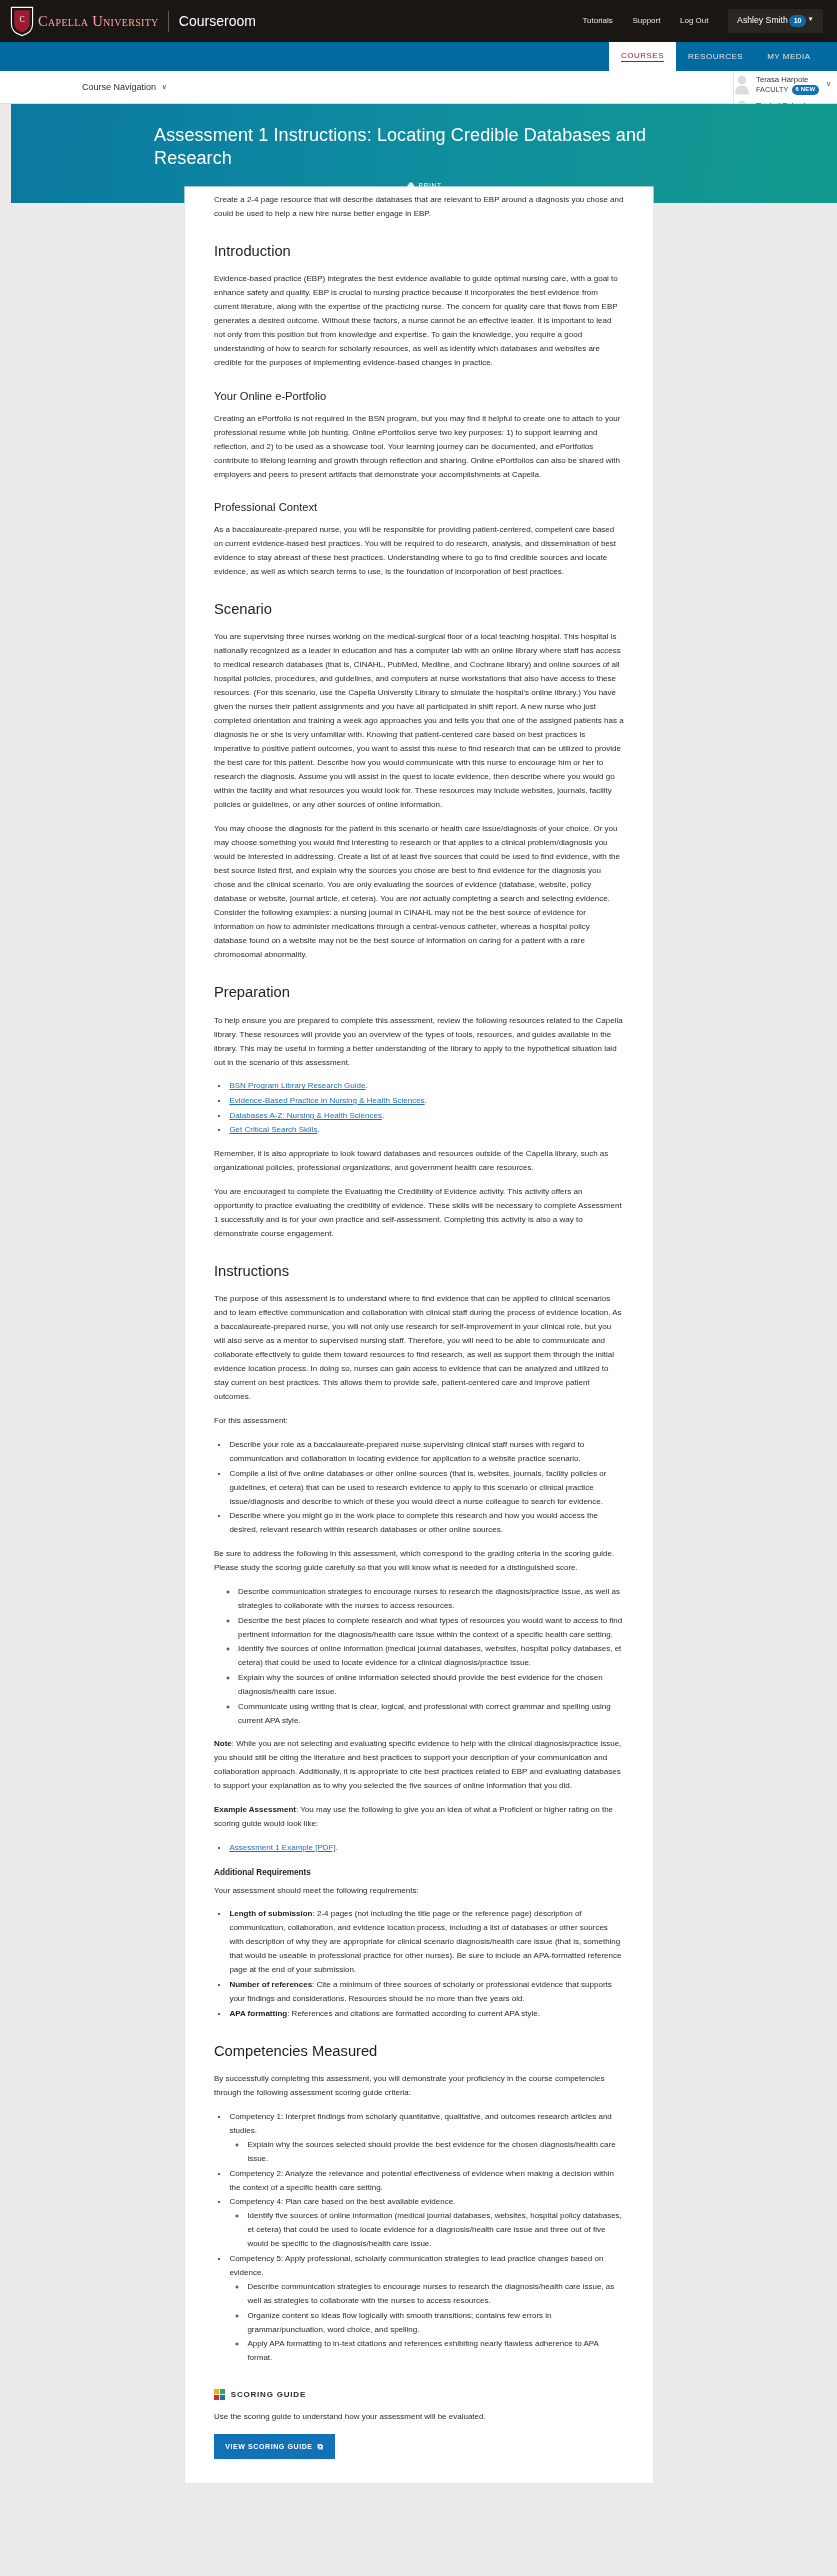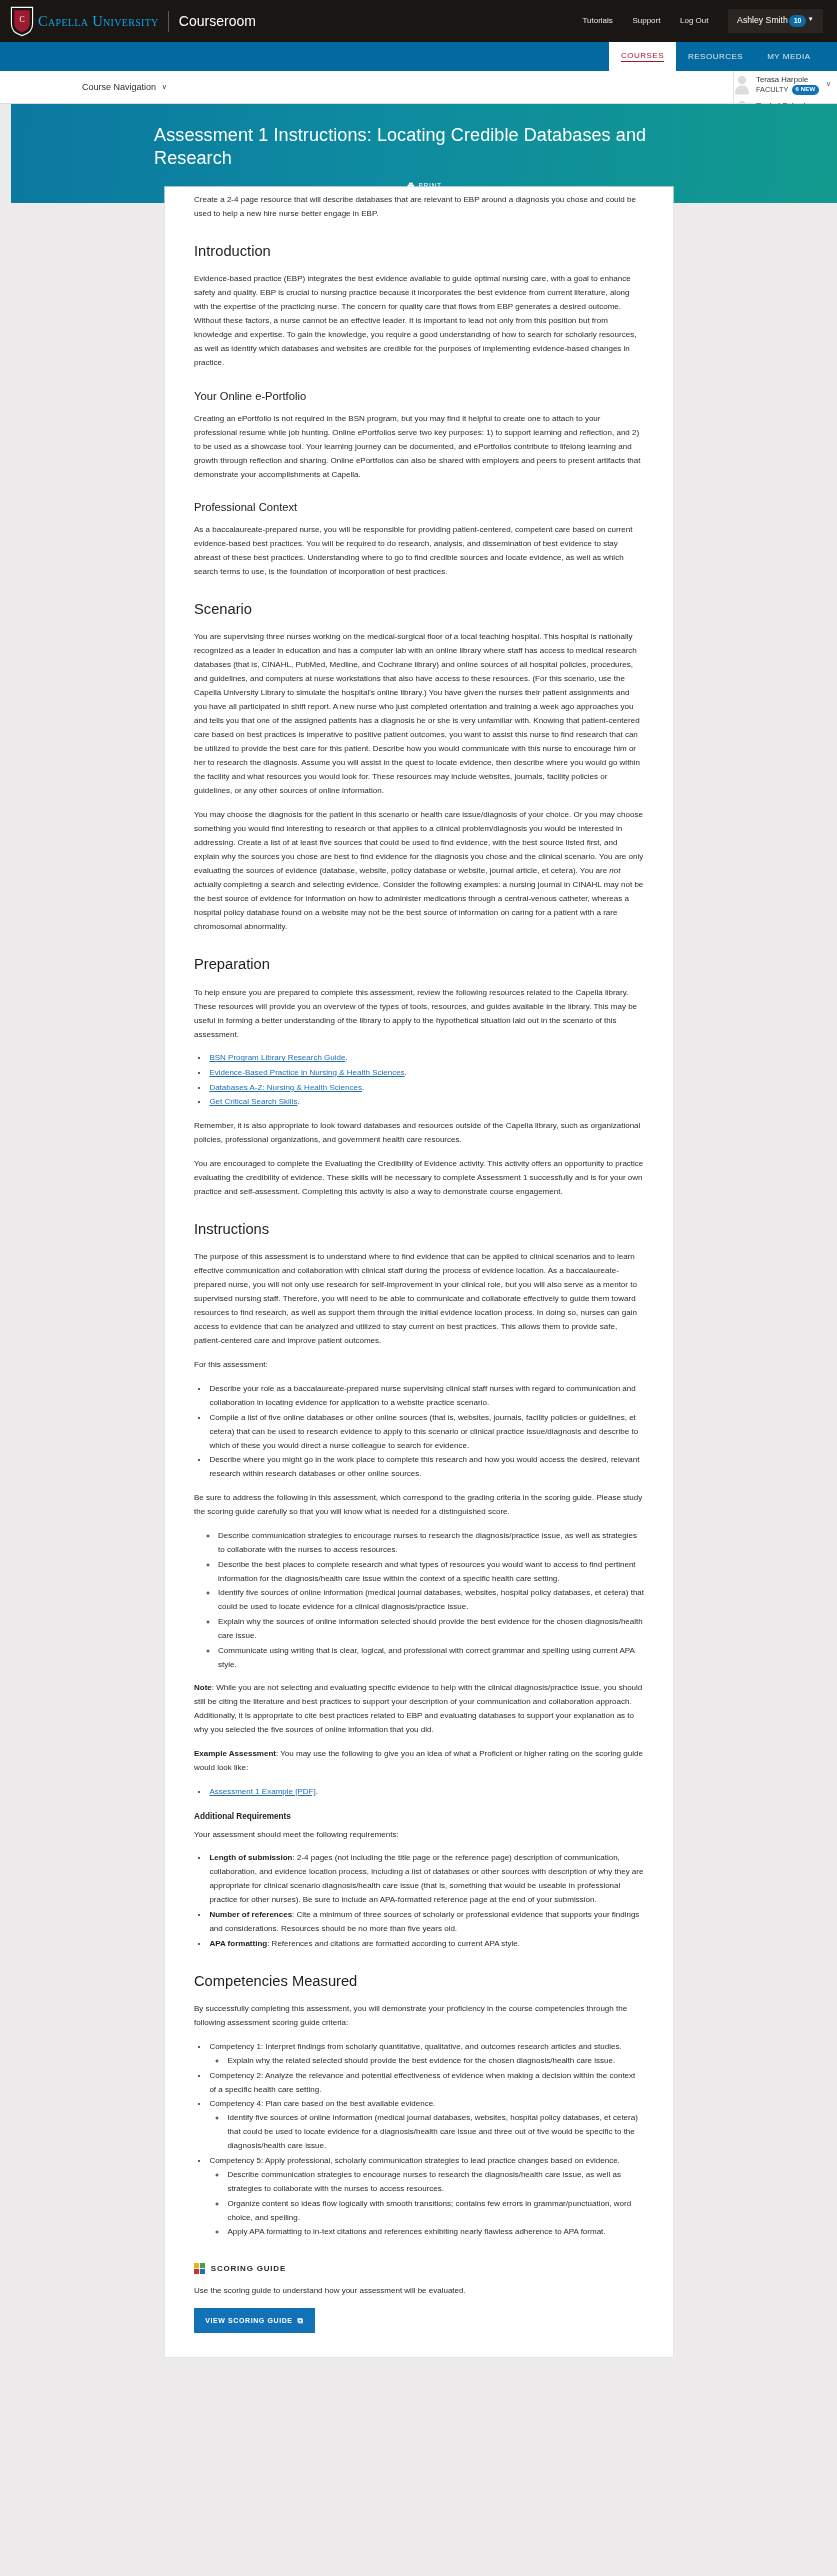--- a/index.html
+++ b/index.html
@@ -20,21 +20,21 @@
     align-items:center;
     padding:0 15.4px 0 9.8px;
     position:relative;
   }
   .brand{ display:flex; align-items:center; gap:0; }
   .crest{
     width:24px; height:31px;
     display:block;
   }
   .brand-name{
-    color:#0ea5e9;
+    color:#fca5a5;
     font-size:14.7px;
     letter-spacing:0.3px;
     font-family:"Liberation Serif", serif;
     font-variant:small-caps;
     margin-left:4.2px;
     white-space:nowrap;
   }
   .brand-divider{
     width:0.7px; height:21px; background:#5d5954; margin:0 9.8px;
   }
@@ -135,21 +135,21 @@
   }
   .print-btn{
     display:flex; align-items:center; gap:3.5px;
     color:#ffffff; font-size:6.6px; letter-spacing:0.7px;
     text-decoration:none; text-transform:uppercase;
   }
 
   
   .stage{ background:#eceaea; padding-bottom:28px; }
   .card{
-    width:508px; margin:0 auto; background:#ffffff;
+    width:468px; margin:0 auto; background:#ffffff;
     padding:5.6px 29px 24px 29px;
     margin-top:-15.4px;
     position:relative;
     box-shadow:0 0 0 0.7px #e4e4e4;
   }
   .card p{
     font-size:8px; line-height:1.75; color:#2b2b2b; margin:0 0 9.8px 0;
     text-align:left;
   }
   .lead{ margin-top:11.2px; }
@@ -361,21 +361,21 @@
     <li><strong>Number of references</strong><span>: Cite a minimum of three sources of scholarly or professional evidence that supports your findings and considerations. Resources should be no more than five years old.</span></li>
     <li><strong>APA formatting</strong><span>: References and citations are formatted according to current APA style.</span></li>
   </ul>
 
   <h2 class="sec">Competencies Measured</h2>
   <p>By successfully completing this assessment, you will demonstrate your proficiency in the course competencies through the following assessment scoring guide criteria:</p>
   <ul>
     <li>
       <span>Competency 1: Interpret findings from scholarly quantitative, qualitative, and outcomes research articles and studies.</span>
       <ul class="nested">
-        <li>Explain why the related selected should provide the best evidence for the chosen diagnosis/health care issue.</li>
+        <li>Explain why the sources selected should provide the best evidence for the chosen diagnosis/health care issue.</li>
       </ul>
     </li>
     <li>
       <span>Competency 2: Analyze the relevance and potential effectiveness of evidence when making a decision within the context of a specific health care setting.</span>
     </li>
     <li>
       <span>Competency 4: Plan care based on the best available evidence.</span>
       <ul class="nested">
         <li>Identify five sources of online information (medical journal databases, websites, hospital policy databases, et cetera) that could be used to locate evidence for a diagnosis/health care issue and three out of five would be specific to the diagnosis/health care issue.</li>
       </ul>

